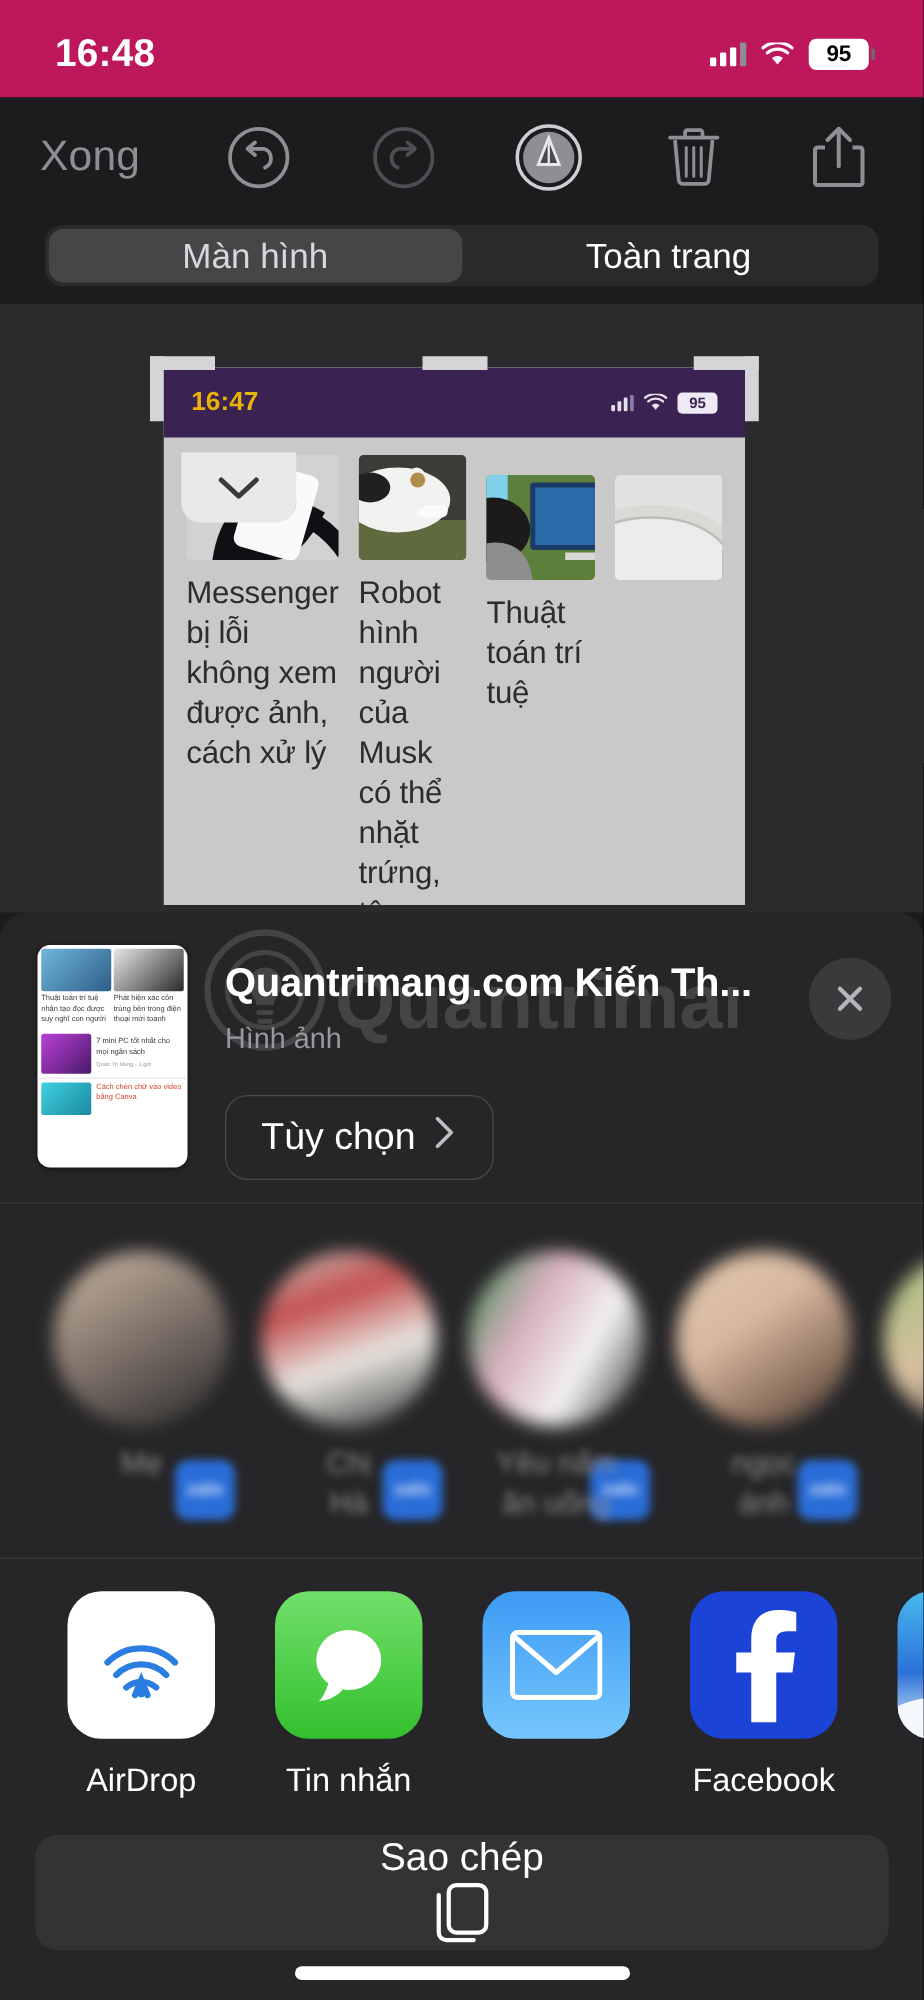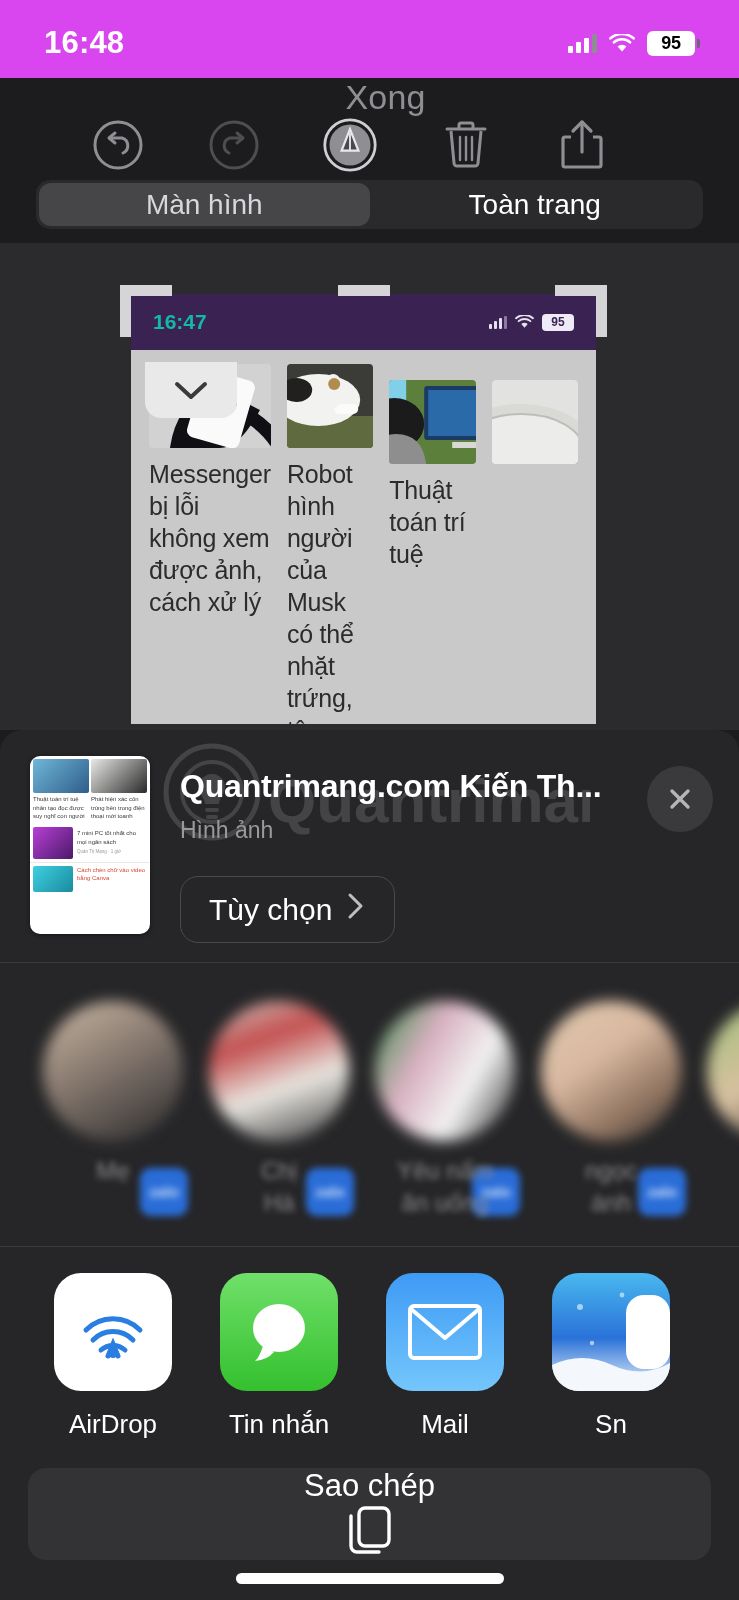--- a/index.html
+++ b/index.html
@@ -13,21 +13,21 @@
     position: relative;
     width: 739px; height: 1600px;
     background: #1c1c1e;
     overflow: hidden;
   }
 
   
   .statusbar {
     position: absolute; top: 0; left: 0;
     width: 739px; height: 78px;
-    background: #d946ef;
+    background: #be185d;
     display: flex; align-items: center;
     justify-content: space-between;
     padding: 0 44px 0 44px;
   }
   .sb-time {
     color: #fff; font-size: 31px; font-weight: 600;
     letter-spacing: 0.2px; padding-top: 8px;
   }
   .sb-right { display: flex; align-items: center; gap: 12px; padding-top: 8px; }
   .sig { display: flex; align-items: flex-end; gap: 3px; height: 20px; }
@@ -47,21 +47,21 @@
   .batt::after {
     content: ""; position: absolute; right: -5px; top: 8px;
     width: 3px; height: 9px; background: #6a6a6e; border-radius: 0 2px 2px 0;
   }
 
   
   .toolbar {
     position: absolute; top: 78px; left: 0;
     width: 739px; height: 95px;
     background: #1c1c1e;
-    display: flex; align-items: center; flex-direction: column;
+    display: flex; align-items: center;
   }
   .done-btn {
     color: #8e8e93; font-size: 34px;
     margin-left: 32px; letter-spacing: 0.2px;
   }
   .tool-icons {
     flex: 1; display: flex; align-items: center;
     justify-content: flex-end; gap: 60px; padding-right: 40px;
   }
   .ticon { width: 56px; height: 56px; display:flex; align-items:center; justify-content:center; }
@@ -90,21 +90,21 @@
     position: absolute; left: 131px; top: 51px;
     width: 465px; height: 430px;
     background: #c9c9c9;
     overflow: hidden;
   }
   .shot-sb {
     height: 56px; background: #3a2352;
     display: flex; align-items: center; justify-content: space-between;
     padding: 0 22px 0 22px;
   }
-  .shot-sb .t { color: #14b8a6; font-size: 21px; font-weight: 600; }
+  .shot-sb .t { color: #eab308; font-size: 21px; font-weight: 600; }
   .shot-sb .r { display: flex; align-items: center; gap: 8px; }
   .mini-sig { display:flex; align-items:flex-end; gap:2px; height:13px; }
   .mini-sig i { width:3px; background:#e6e0ef; border-radius:1px; display:block; }
   .mini-sig i:nth-child(1){height:5px;} .mini-sig i:nth-child(2){height:8px;}
   .mini-sig i:nth-child(3){height:11px;} .mini-sig i:nth-child(4){height:13px;background:#8b7aa3;}
   .mini-batt {
     width: 32px; height: 17px; border-radius: 4px; background: #efeaf5;
     display:flex; align-items:center; justify-content:center;
   }
   .mini-batt span { color: #3a2352; font-size: 12px; font-weight: 700; }
@@ -557,23 +557,30 @@
         <div class="applabel">Tin nhắn</div>
       </div>
 
       <div class="app">
         <div class="appicon" style="background:linear-gradient(180deg,#3e9bf5,#74c6fb);">
           <svg width="74" height="56" viewBox="0 0 74 56">
             <rect x="2" y="2" width="70" height="52" rx="4" fill="none" stroke="#fff" stroke-width="4"></rect>
             <path d="M3 5 L37 34 L71 5" fill="none" stroke="#fff" stroke-width="4" stroke-linejoin="round"></path>
           </svg>
         </div>
-        <div class="applabel">Mail</div>
-      </div>
-
+      </div>
+
+      <div class="app">
+        <div class="appicon" style="background:#1b43d6;">
+          <svg width="60" height="92" viewBox="0 0 60 92">
+            <path d="M40 92 V52 h13 l2 -16 H40 V27 c0 -5 2 -8 9 -8 h7 V4 C54 3 48 2 42 2 c-14 0 -22 8 -22 23 v11 H8 v16 h12 v40 Z" fill="#fff"></path>
+          </svg>
+        </div>
+        <div class="applabel">Facebook</div>
+      </div>
 
       <div class="app">
         <div class="appicon" style="background:linear-gradient(180deg,#49b8ef 0%,#2a72d8 55%,#f2f6fb 100%);">
           <svg width="118" height="118" viewBox="0 0 118 118">
             <circle cx="28" cy="34" r="3" fill="#bfe2f8" opacity=".8"></circle>
             <circle cx="70" cy="22" r="2.4" fill="#bfe2f8" opacity=".8"></circle>
             <circle cx="92" cy="58" r="3" fill="#bfe2f8" opacity=".8"></circle>
             <circle cx="40" cy="70" r="2.2" fill="#bfe2f8" opacity=".8"></circle>
             <path d="M0 92 q30 -14 60 0 q30 14 58 -2 v28 H0 Z" fill="#f4f8fc"></path>
             <rect x="74" y="22" width="44" height="74" rx="18" fill="#fff"></rect>

